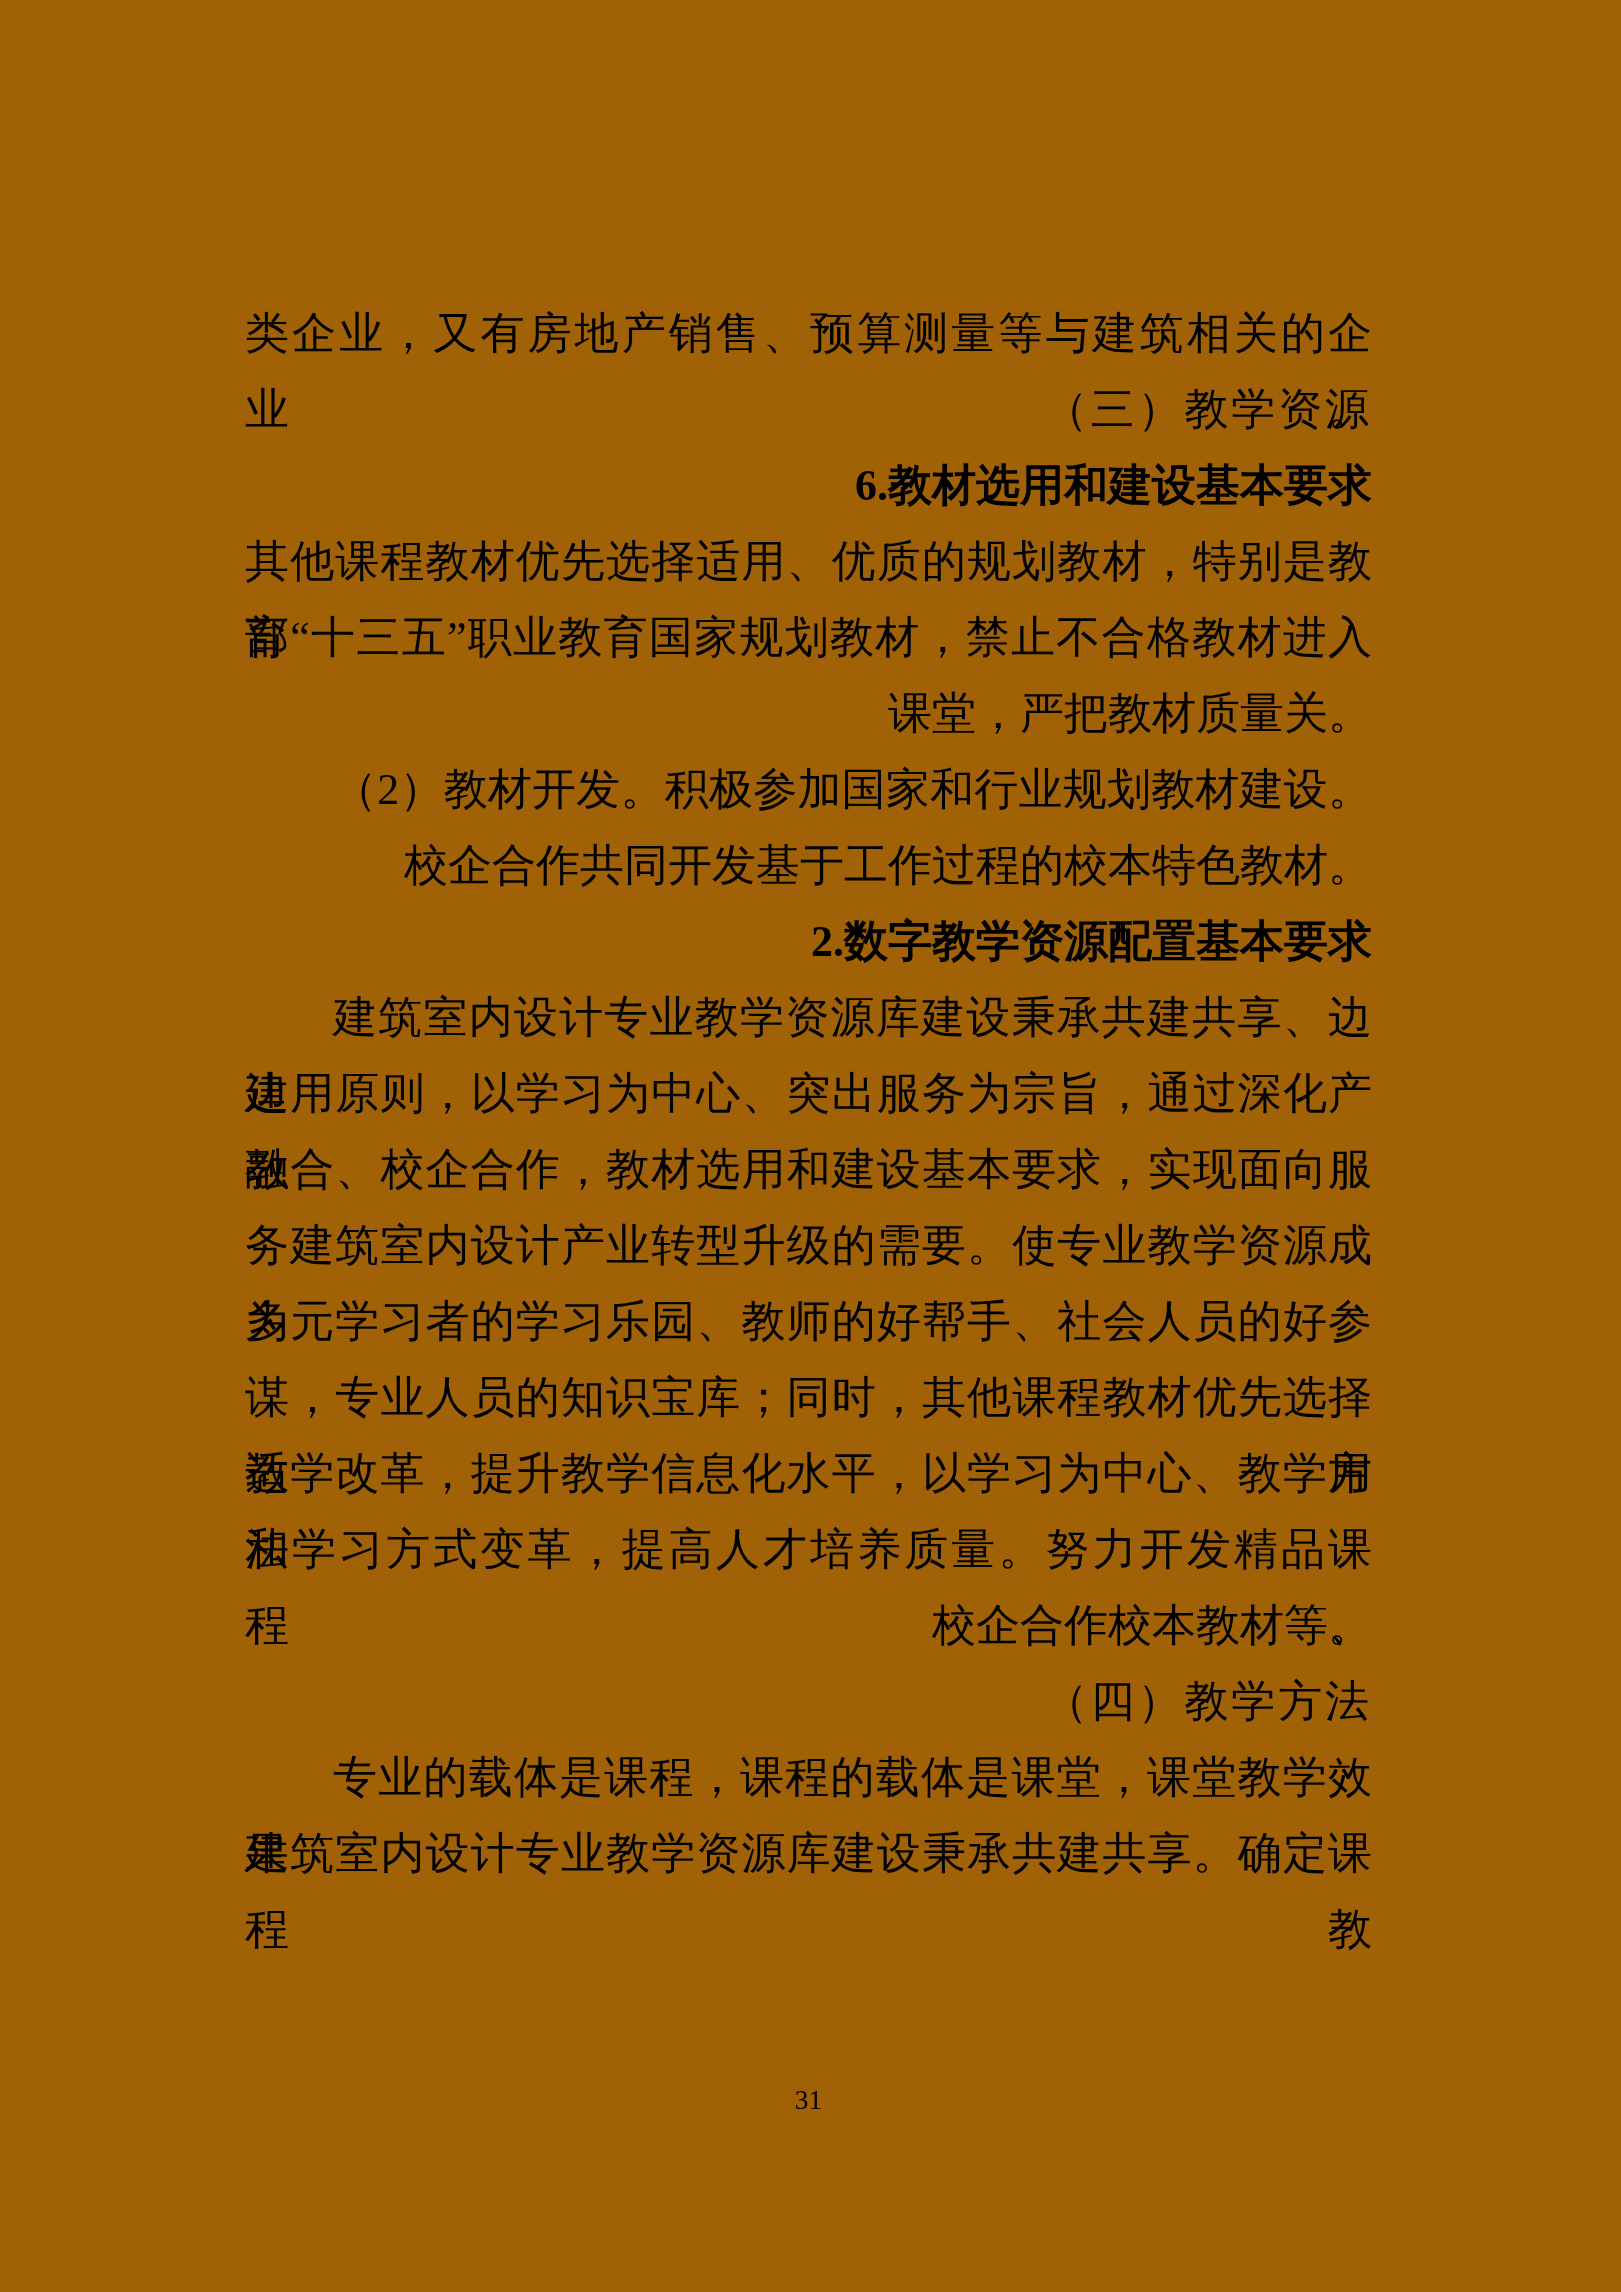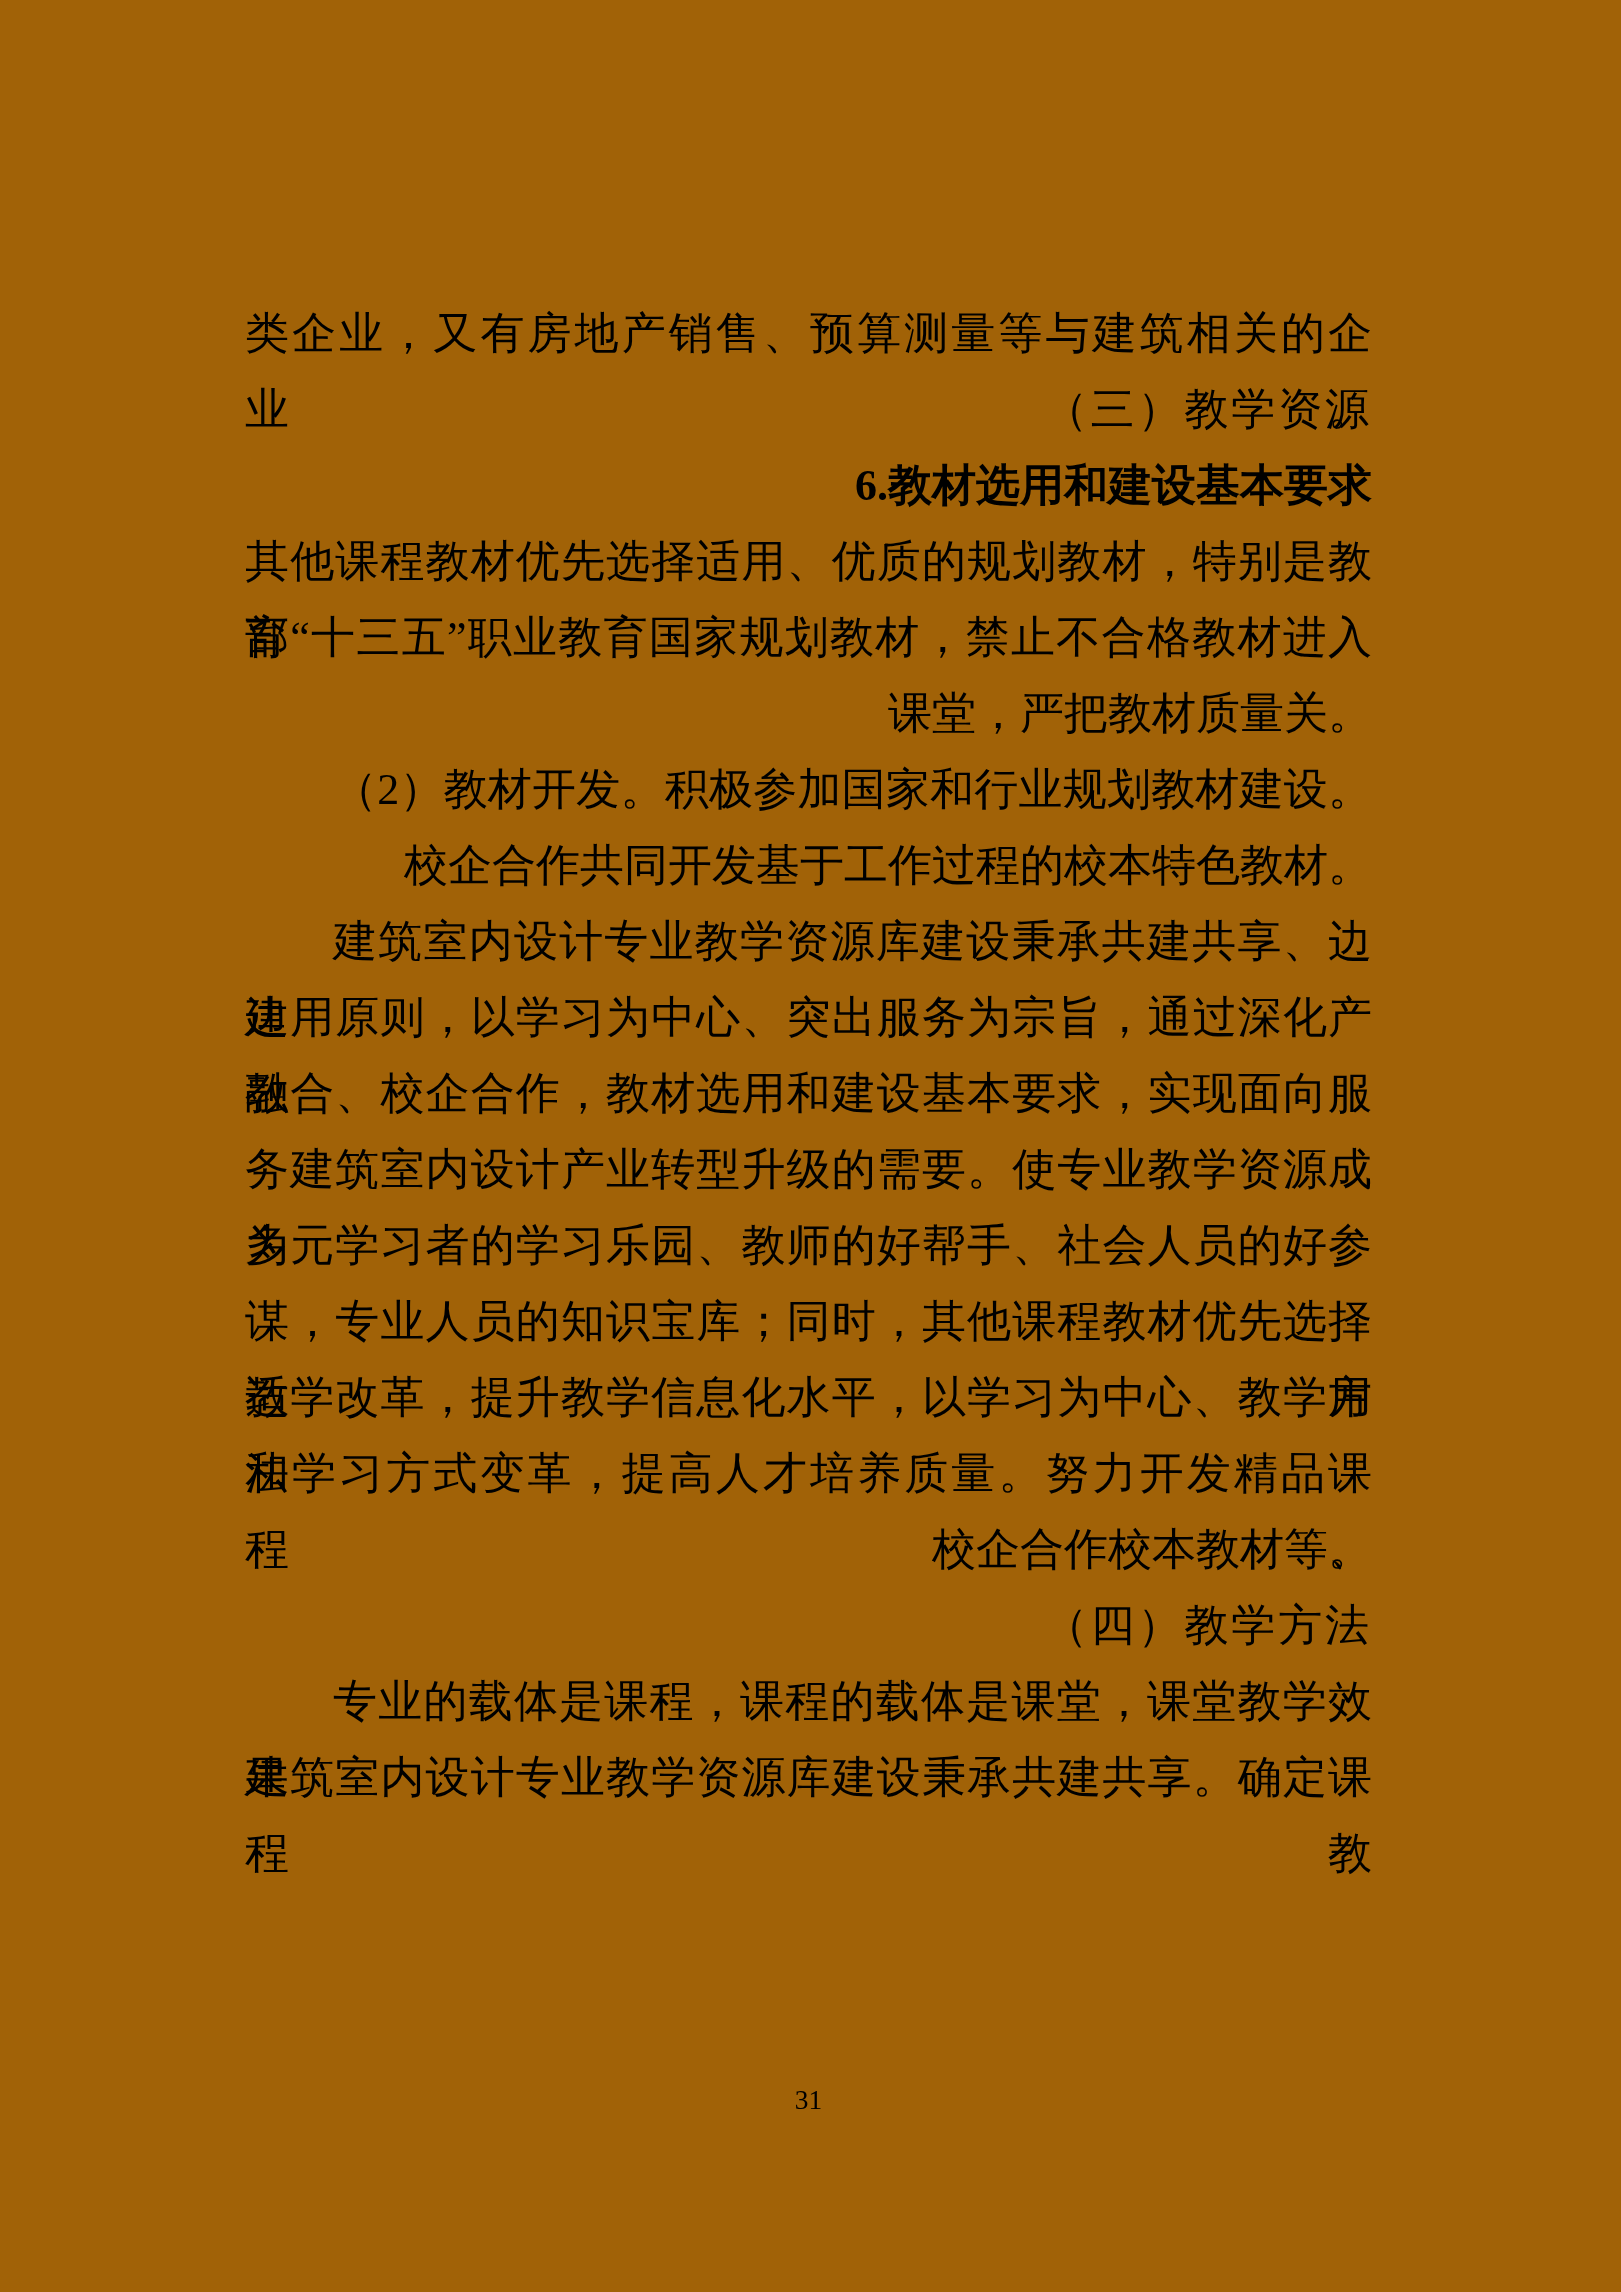--- a/index.html
+++ b/index.html
@@ -60,20 +60,21 @@
 <div class="page">
   <div class="content">
     <div class="line full">类企业，又有房地产销售、预算测量等与建筑相关的企业。</div>
     <div class="line ind14">（三）教学资源</div>
     <div class="line ind2 bold">6.教材选用和建设基本要求</div>
     <div class="line full">其他课程教材优先选择适用、优质的规划教材，特别是教育</div>
     <div class="line full">部“十三五”职业教育国家规划教材，禁止不合格教材进入</div>
     <div class="line">课堂，严把教材质量关。</div>
     <div class="line ind2 full">（2）教材开发。积极参加国家和行业规划教材建设。</div>
     <div class="line">校企合作共同开发基于工作过程的校本特色教材。</div>
+    <div class="line ind2 bold">2.数字教学资源配置基本要求</div>
     <div class="line ind2 full">建筑室内设计专业教学资源库建设秉承共建共享、边建</div>
     <div class="line full">边用原则，以学习为中心、突出服务为宗旨，通过深化产教</div>
     <div class="line full">融合、校企合作，教材选用和建设基本要求，实现面向服</div>
     <div class="line full">务建筑室内设计产业转型升级的需要。使专业教学资源成为</div>
     <div class="line full">多元学习者的学习乐园、教师的好帮手、社会人员的好参</div>
     <div class="line full">谋，专业人员的知识宝库；同时，其他课程教材优先选择适用</div>
     <div class="line full">教学改革，提升教学信息化水平，以学习为中心、教学方法</div>
     <div class="line full">和学习方式变革，提高人才培养质量。努力开发精品课程、</div>
     <div class="line">校企合作校本教材等。</div>
     <div class="line ind14">（四）教学方法</div>

